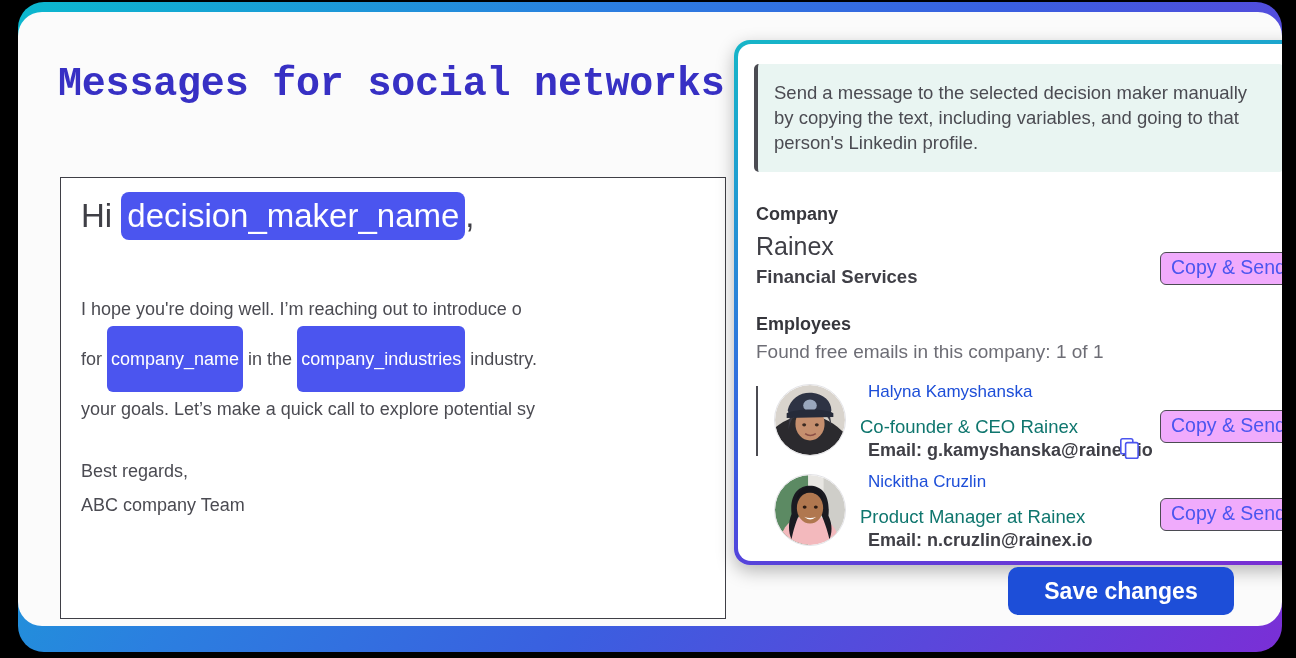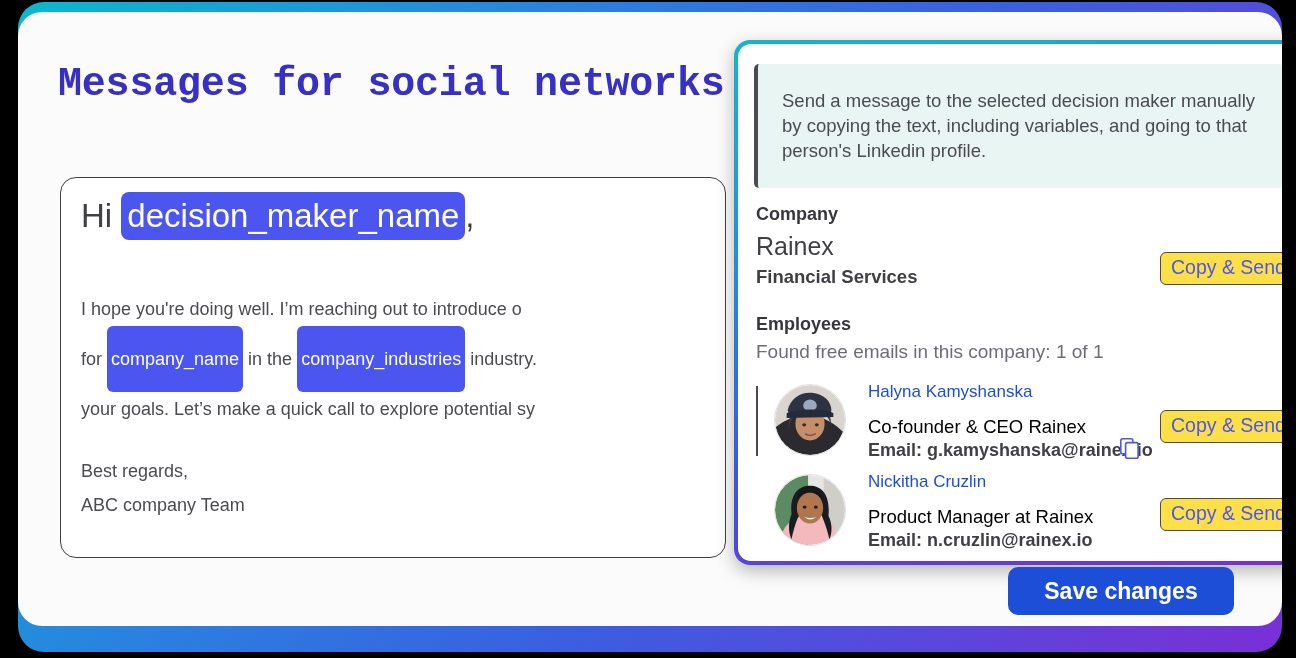--- a/index.html
+++ b/index.html
@@ -51,23 +51,23 @@
     letter-spacing: -0.2px;
     white-space: nowrap;
     font-family: Liberation Mono, monospace;
   }
 
   #message-card {
     position: absolute;
     left: 42px;
     top: 165px;
     width: 666px;
-    height: 381px;
+    height: 442px;
     border: 1px solid #3f3f46;
-    border-radius: 16px;
+    border-radius: 0;
     background: #ffffff;
     overflow: hidden;
     box-sizing: border-box;
   }
   #message-body {
     position: absolute;
     left: 20px;
     top: 14px;
     width: 700px;
     color: #3f3f46;
@@ -128,21 +128,21 @@
     left: 16px;
     top: 20px;
     width: 530px;
     box-sizing: border-box;
     background: #e9f5f2;
     border-left: 4px solid #4b4b52;
     border-radius: 5px;
     padding: 16px 18px 17px 16px;
   }
   #info-note p {
-    margin: 8px;
+    margin: 0;
     font-size: 18.5px;
     line-height: 25px;
     color: #4b4b52;
   }
 
   .section-label {
     position: absolute;
     left: 18px;
     font-size: 18px;
     font-weight: bold;
@@ -171,21 +171,21 @@
     left: 18px;
     top: 297px;
     font-size: 19px;
     color: #6d6d75;
   }
 
   .copy-send-btn {
     position: absolute;
     border: 1px solid #4b4b52;
     border-radius: 6px;
-    background: #fde047;
+    background: #f0abfc;
     color: #4b55ef;
     font-size: 19.5px;
     font-family: "Liberation Sans", sans-serif;
     padding: 3px 10px 5px 10px;
     cursor: pointer;
     white-space: nowrap;
   }
   #company-copy-send { left: 422px; top: 208px; }
   #emp-copy-send-0  { left: 422px; top: 366px; }
   #emp-copy-send-1  { left: 422px; top: 454px; }
@@ -223,24 +223,24 @@
   .emp-name {
     position: absolute;
     left: 112px;
     top: 0px;
     font-size: 17px;
     color: #1d4ed8;
     white-space: nowrap;
   }
   .emp-role {
     position: absolute;
-    left: 112px;
+    left: 104px;
     top: 34px;
     font-size: 18.5px;
-    color: #000000;
+    color: #0f766e;
     white-space: nowrap;
   }
   .emp-email {
     position: absolute;
     left: 112px;
     top: 58px;
     font-size: 18px;
     font-weight: bold;
     color: #3f3f46;
     white-space: nowrap;

